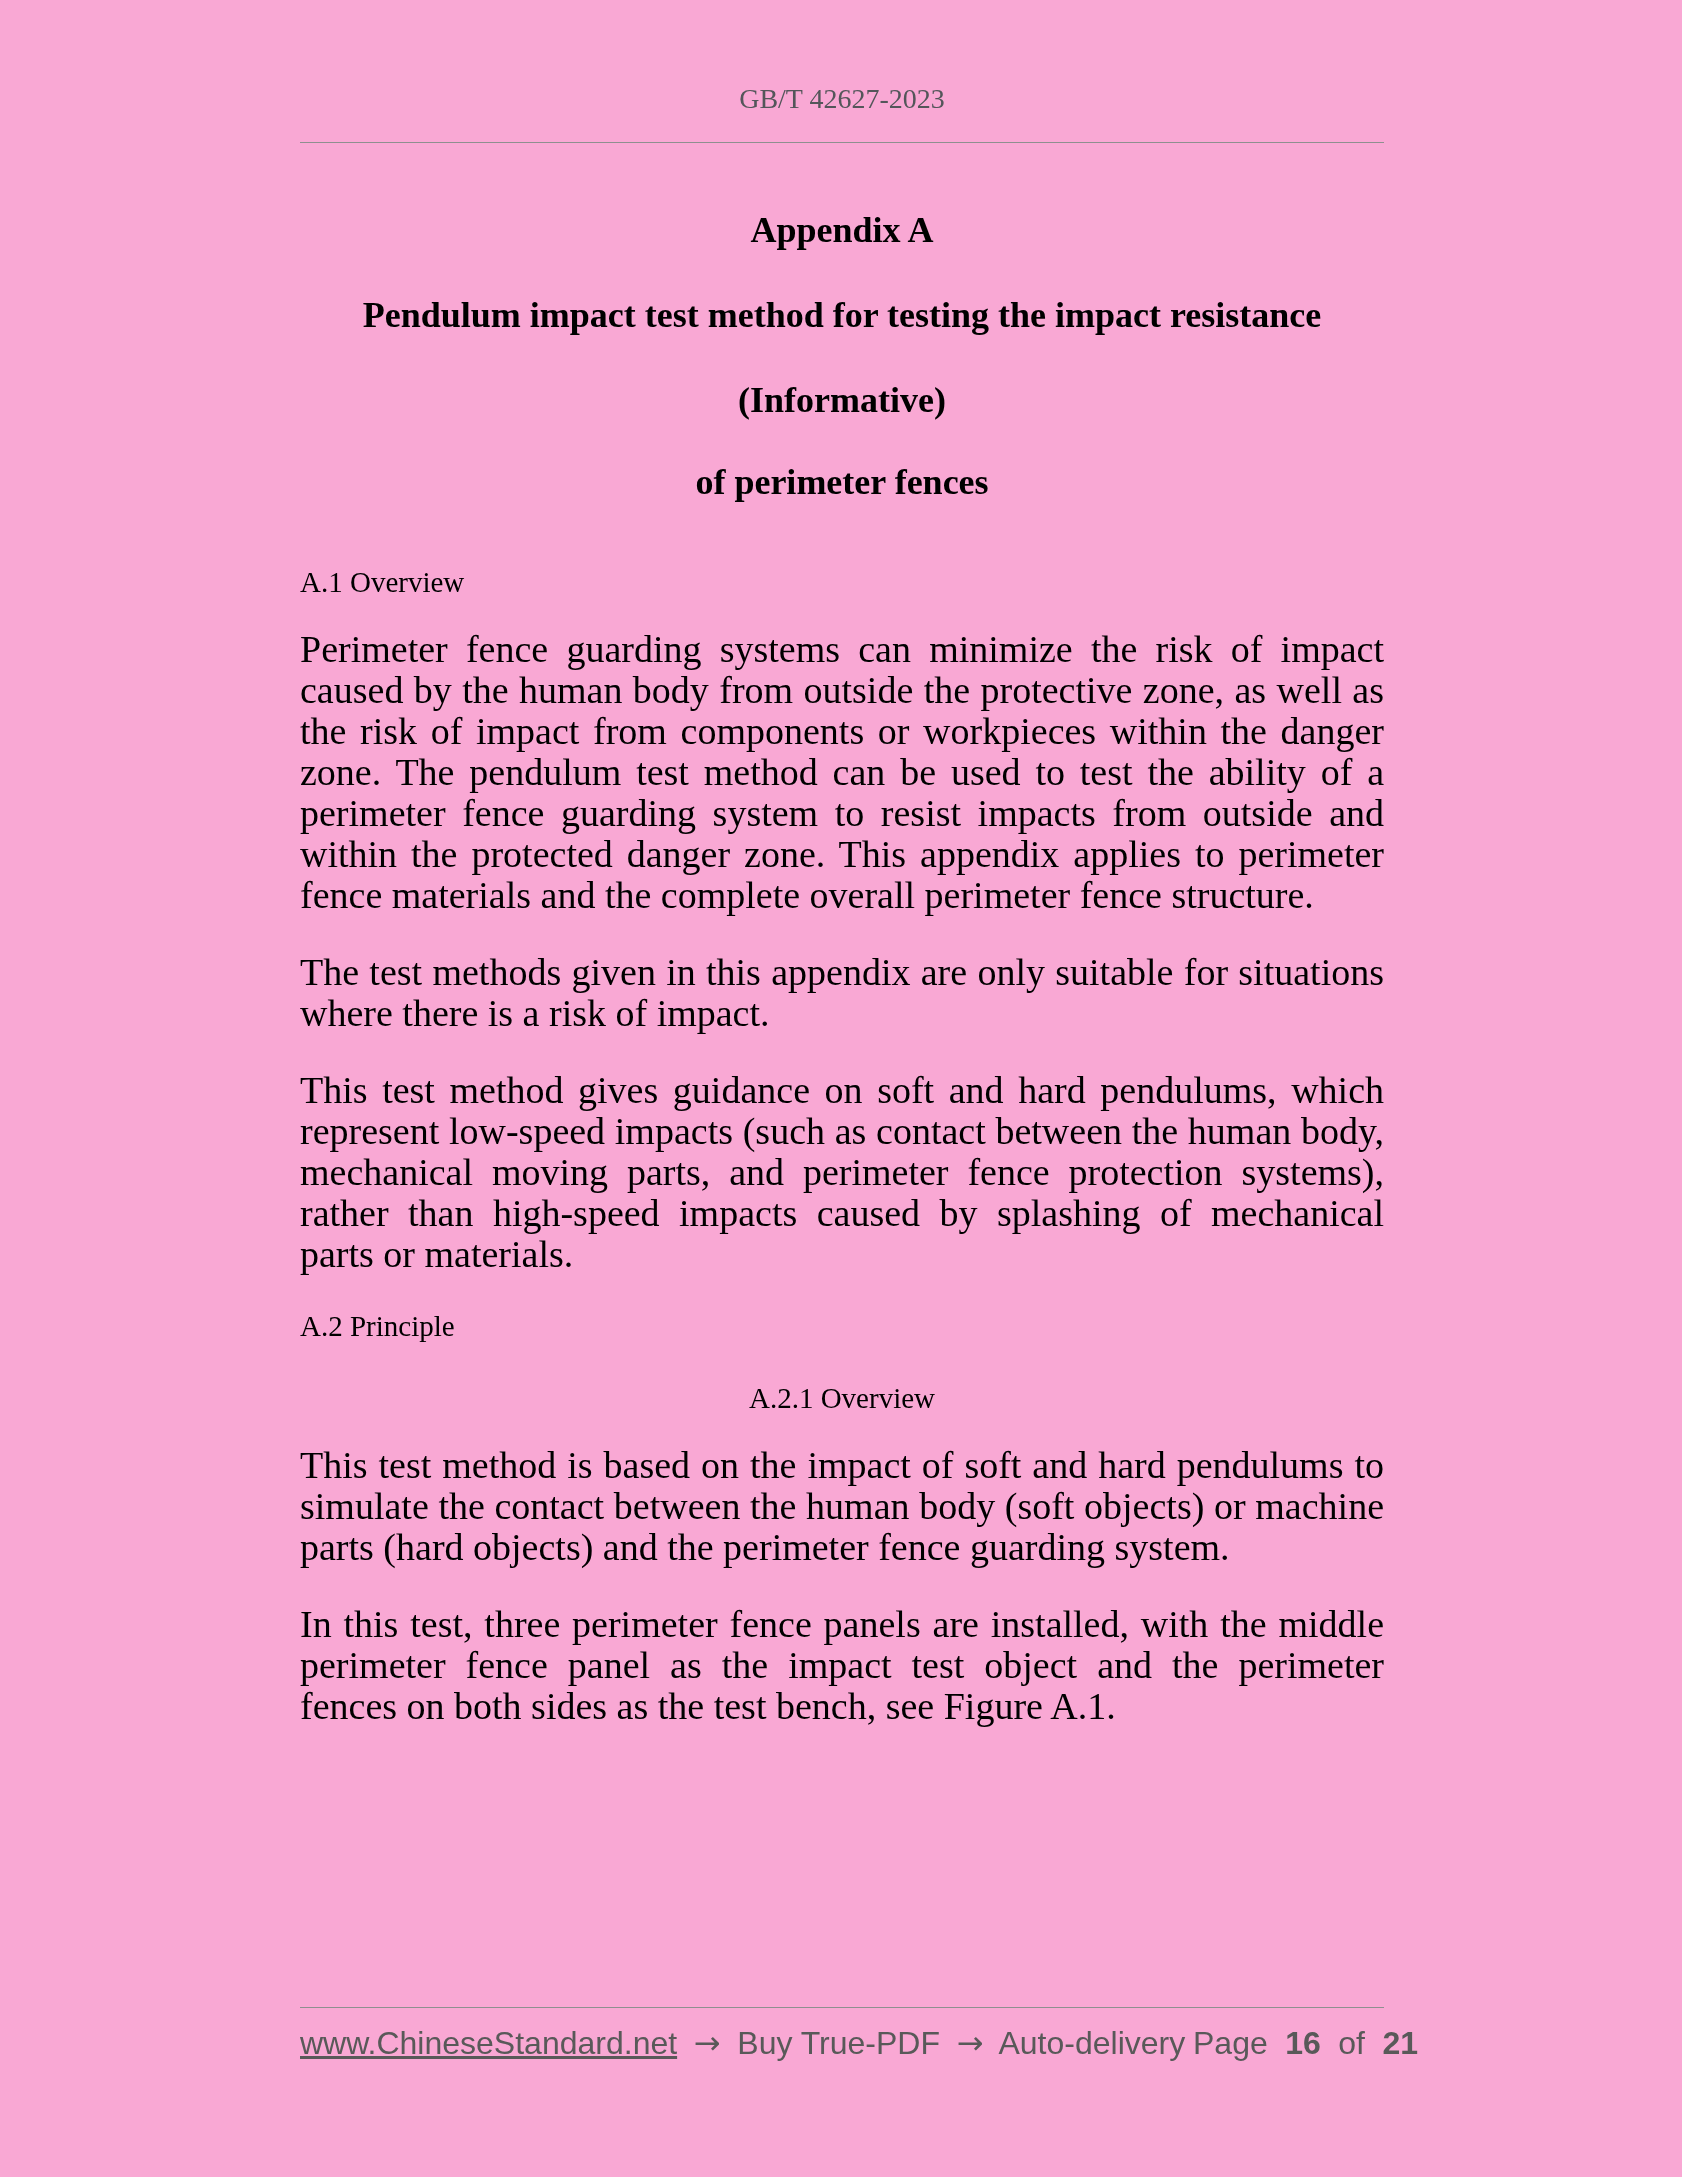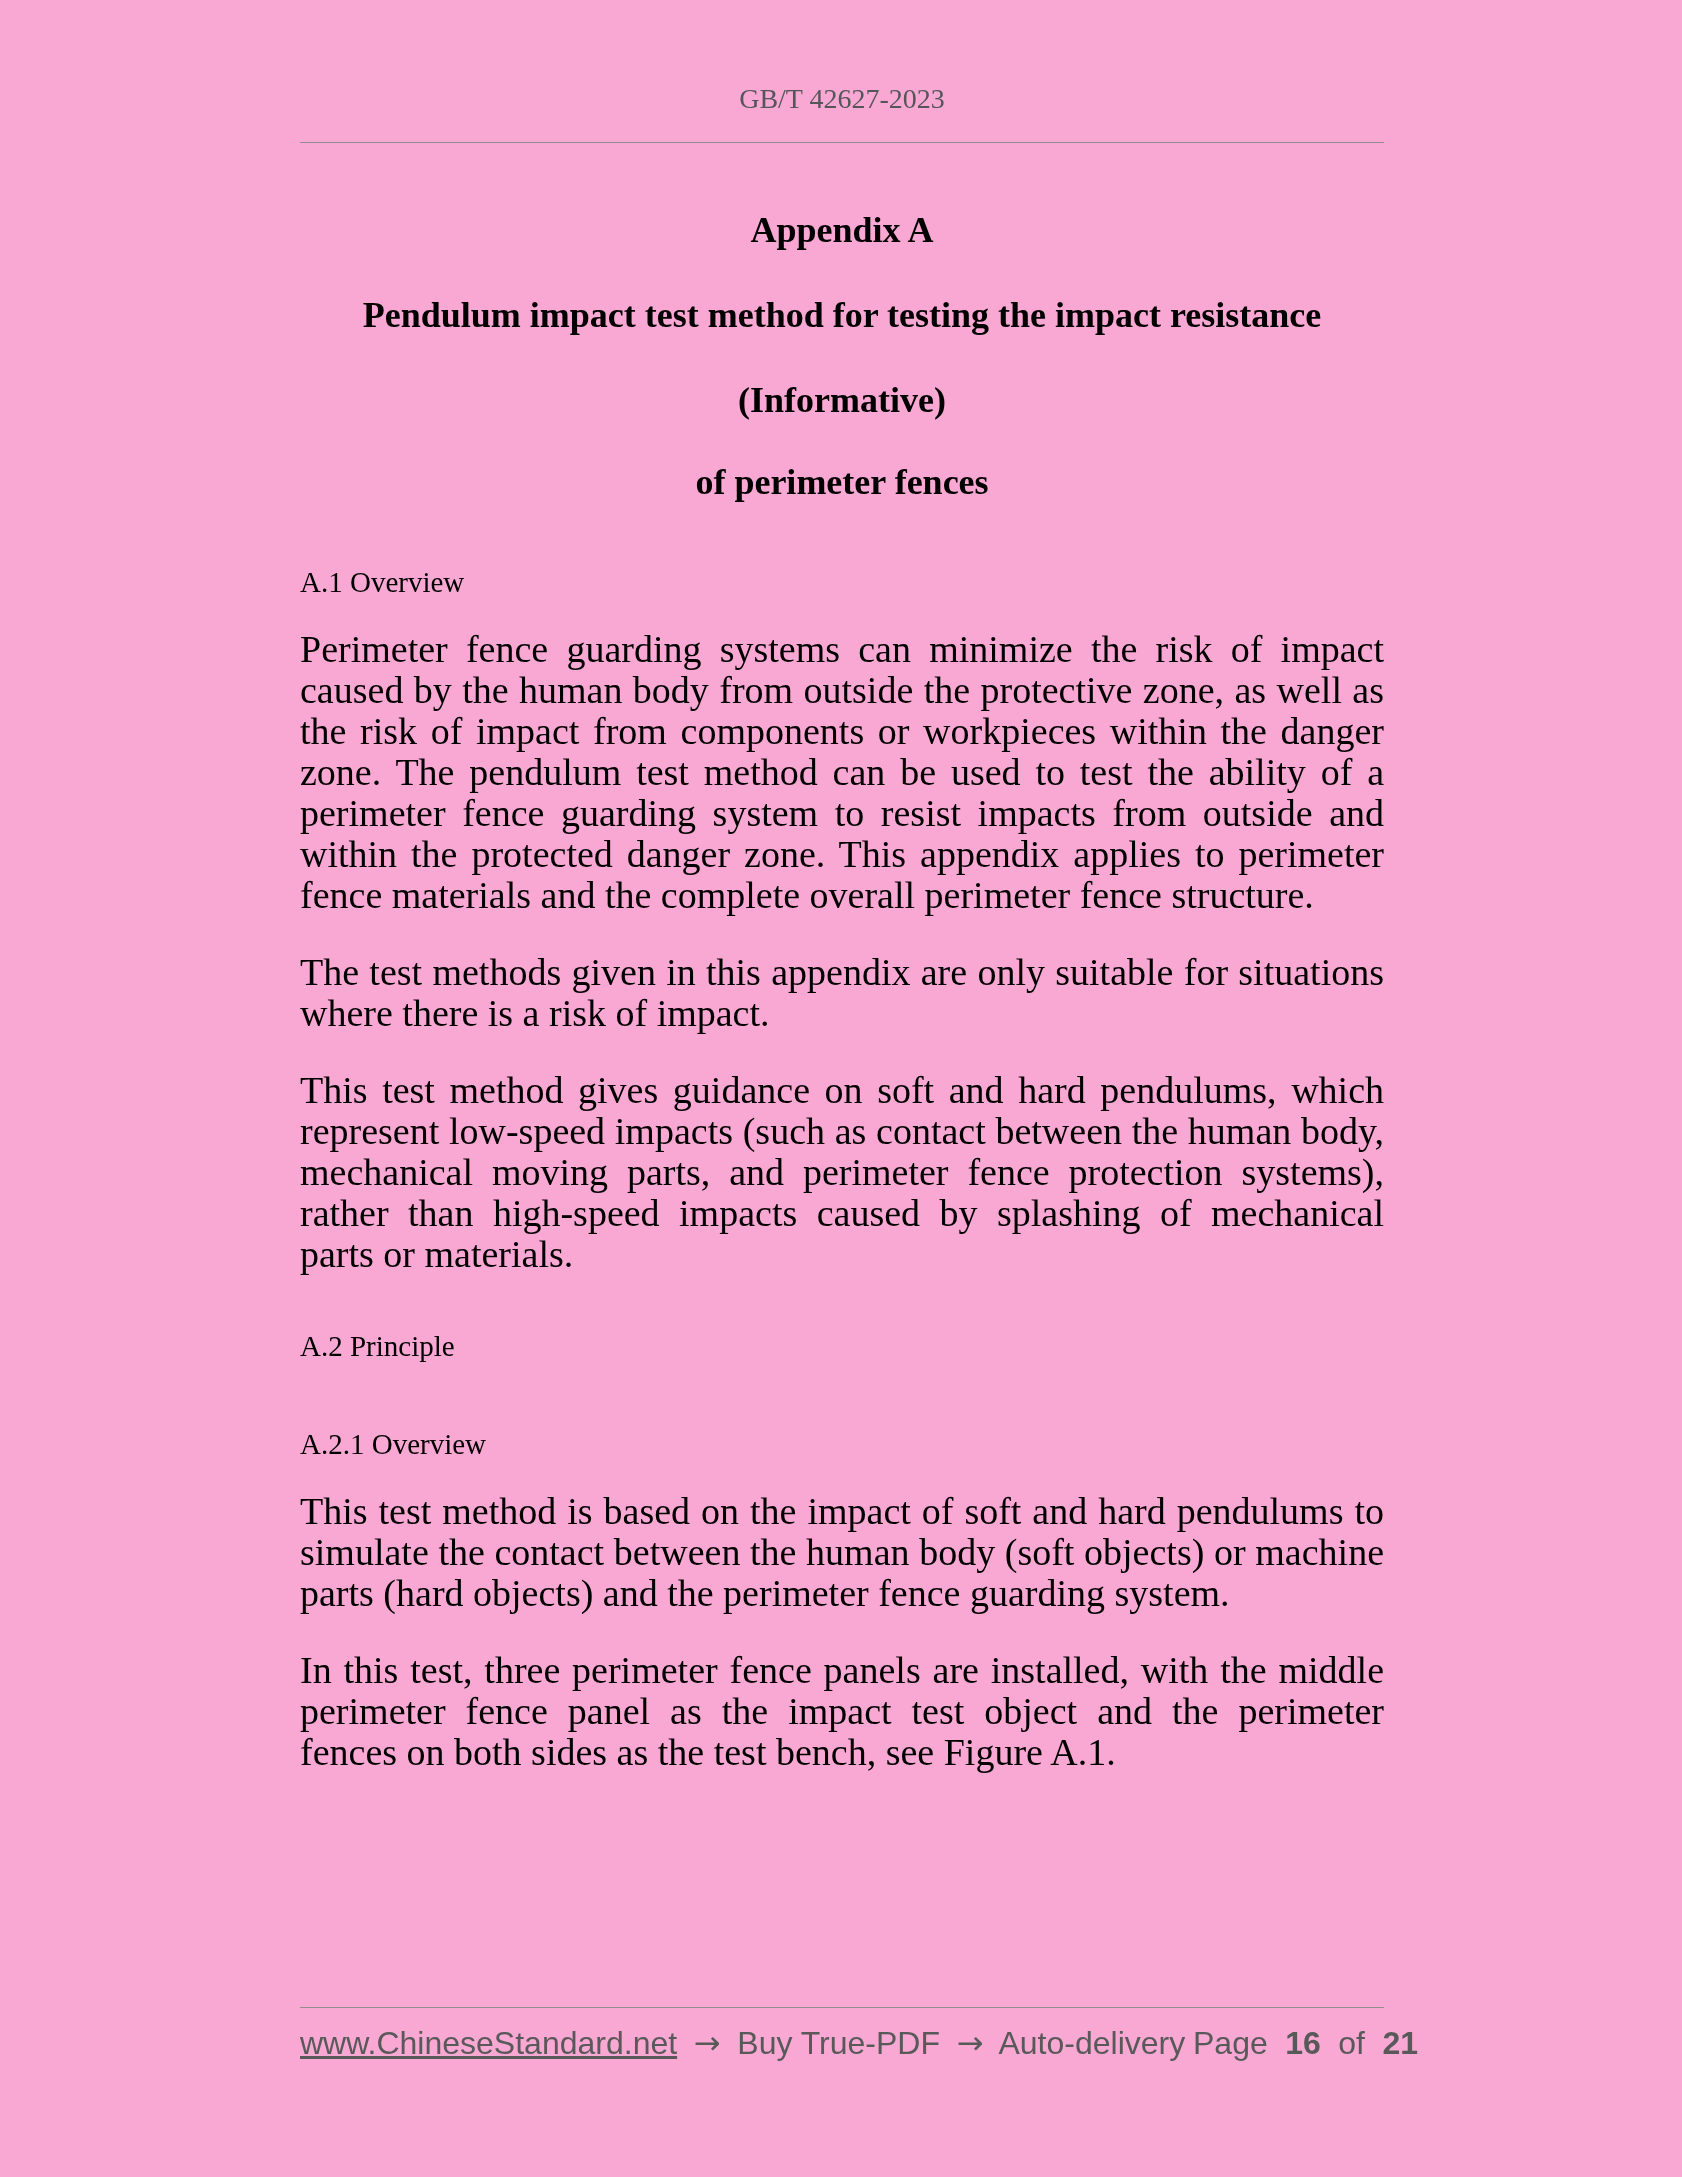--- a/index.html
+++ b/index.html
@@ -49,22 +49,22 @@
   .informative-title{ margin-top: 43px; }
   .main-title-line1 { margin-top: 43px; }
   .main-title-line2 { margin-top: 40px; }
   .section-heading {
     font-weight: normal;
     font-size: 29px;
     line-height: 35px;
     text-align: left;
   }
   .h-a1  { margin-top: 62px; }
-  .h-a2  { margin-top: 54px; }
-  .h-a21 { margin-top: 63px; }
+  .h-a2  { margin-top: 34px; }
+  .h-a21 { margin-top: 37px; text-align: center; }
   .body-par {
     margin: 29px 0 0 0;
     font-size: 38px;
     line-height: 41px;
     text-align: justify;
   }
   .body-par + .body-par {
     margin-top: 36px;
   }
   .footer-rule {

